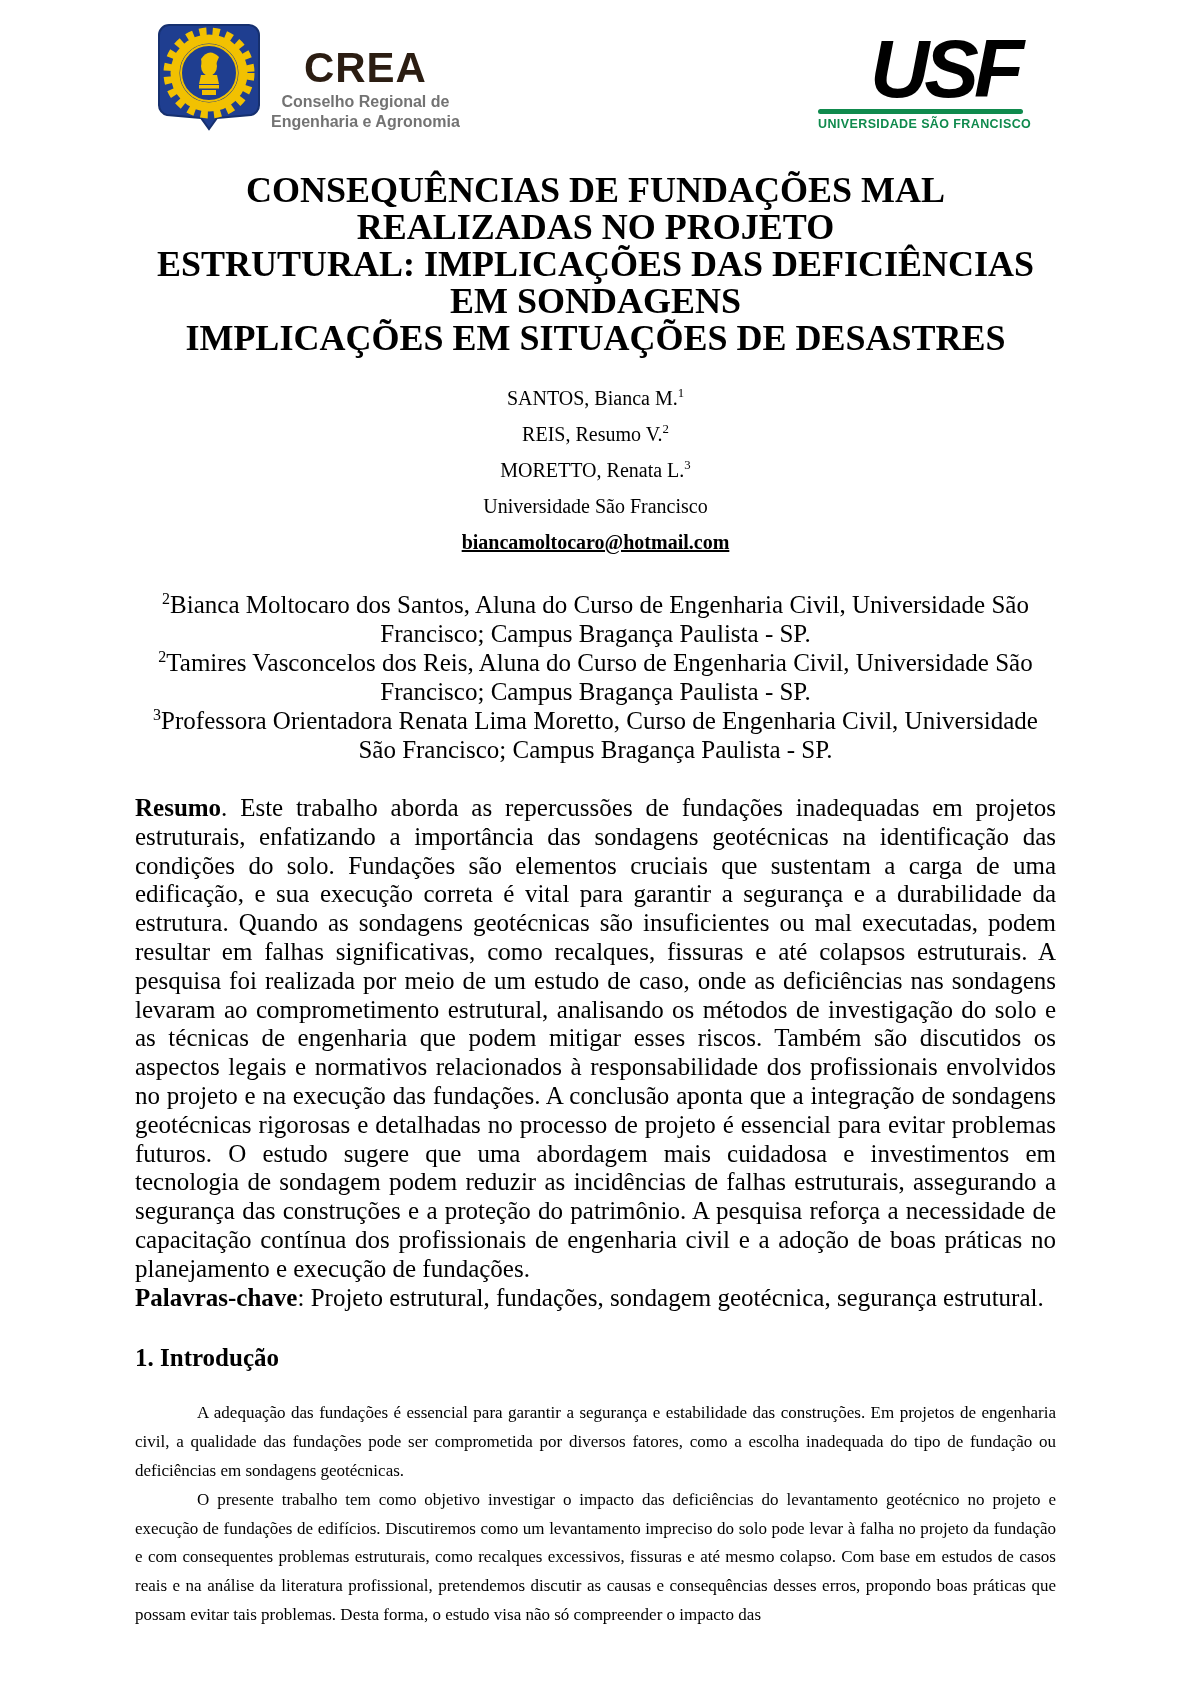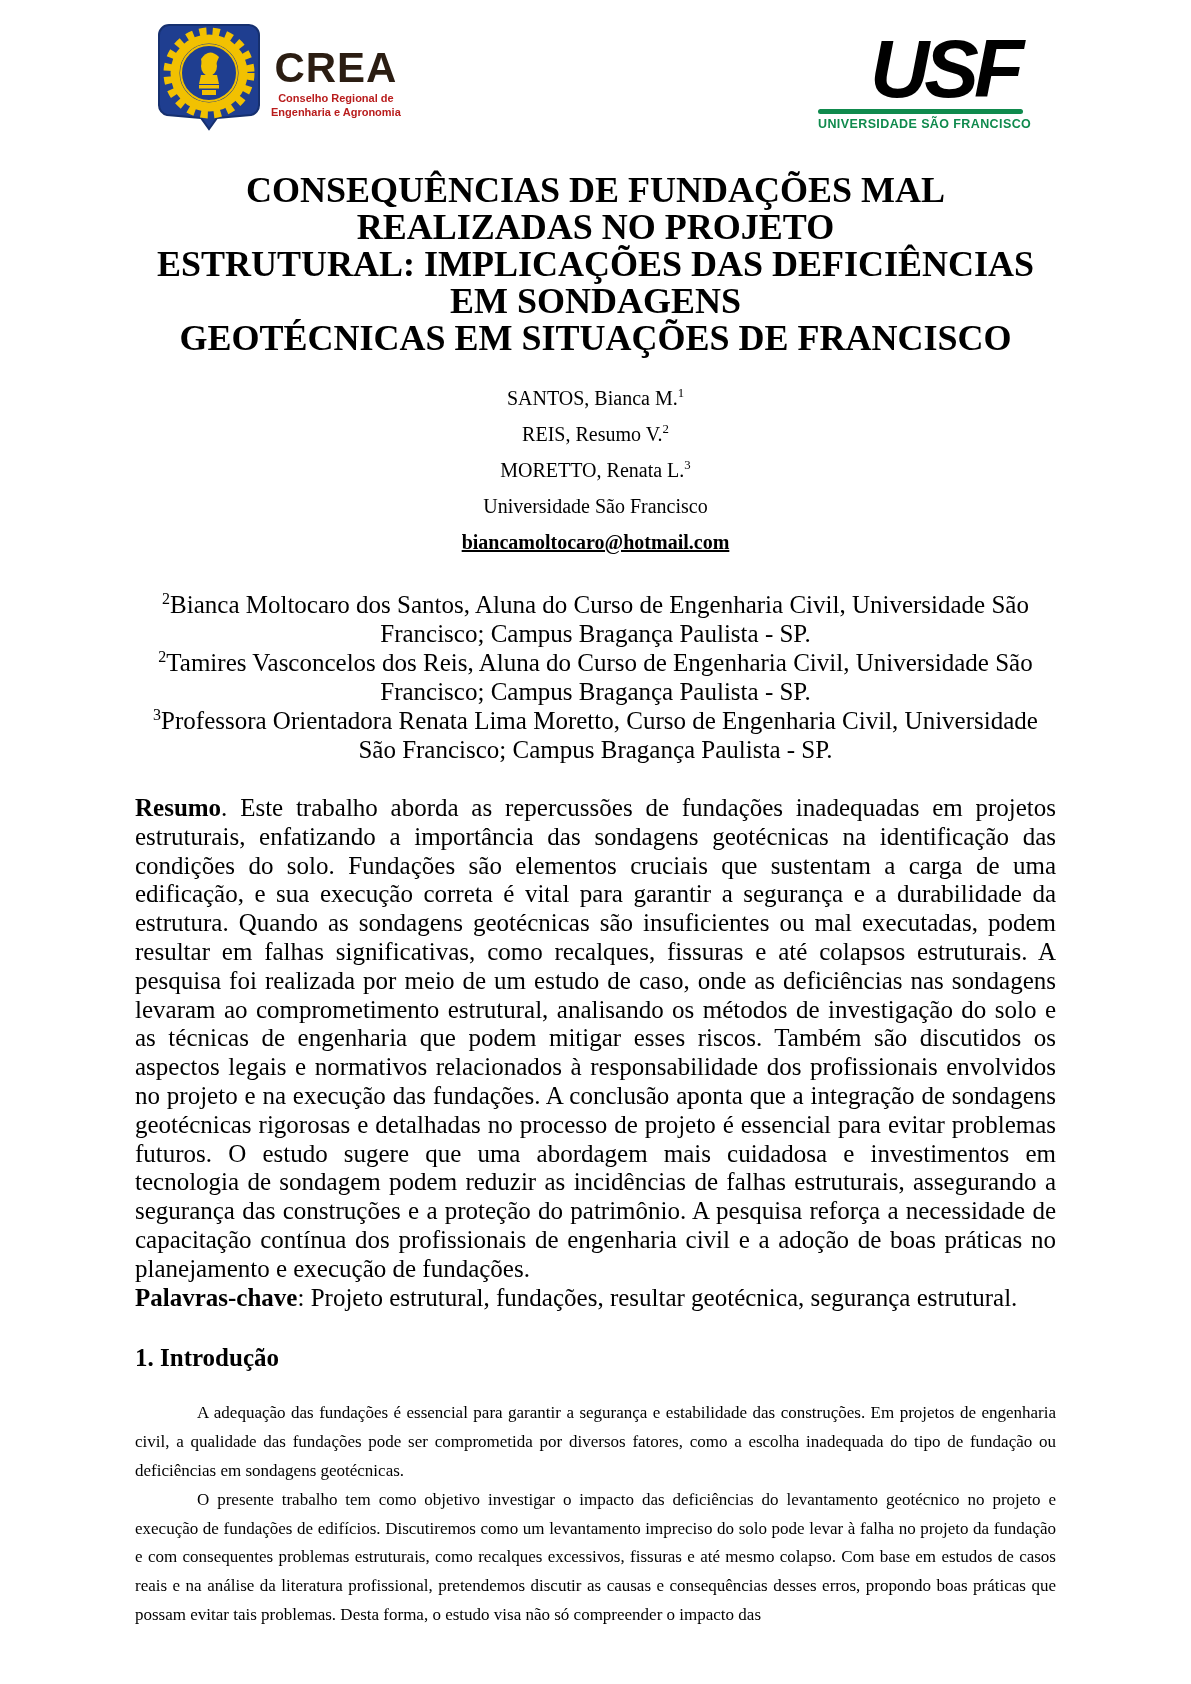--- a/index.html
+++ b/index.html
@@ -14,21 +14,21 @@
     color:#000;
     overflow:hidden;
   }
 
   
   .logo-row { position:relative; height:115px; }
   .crea-logo { position:absolute; left:22px; top:0; display:flex; align-items:flex-start; }
   .crea-shield { width:104px; height:108px; }
   .crea-textblock { margin-left:10px; margin-top:24px; font-family:"Liberation Sans", sans-serif; text-align:center; }
   .crea-acronym { font-size:42px; font-weight:bold; letter-spacing:1px; line-height:1; color:#2b1d12; }
-  .crea-sub { font-size:11px; font-weight:bold; line-height:1.25; color:#b91c1c; margin-top:3px; }
+  .crea-sub { font-size:16px; font-weight:bold; line-height:1.25; color:#737373; margin-top:3px; }
 
   .usf-logo { position:absolute; left:683px; top:8px; width:205px; font-family:"Liberation Sans", sans-serif; }
   .usf-acronym {
     text-align:right; font-size:82px; line-height:0.92; font-weight:bold; font-style:italic;
     letter-spacing:-5px; color:#000000; padding-right:4px;
   }
   .usf-bar { height:5px; background:#0f8a4d; border-radius:3px; margin:3px 0 3px 0; }
   .usf-sub { font-size:12.5px; font-weight:bold; color:#0f8a4d; white-space:nowrap; letter-spacing:0.4px; }
 
   
@@ -77,38 +77,38 @@
     <div class="usf-logo">
       <div class="usf-acronym">USF</div>
       <div class="usf-bar"></div>
       <div class="usf-sub">UNIVERSIDADE SÃO FRANCISCO</div>
     </div>
   </div>
 
   <h1 class="doc-title">
     <div>CONSEQUÊNCIAS DE FUNDAÇÕES MAL REALIZADAS NO PROJETO</div>
     <div>ESTRUTURAL: IMPLICAÇÕES DAS DEFICIÊNCIAS EM SONDAGENS</div>
-    <div>GEOTÉCNICAS EM SITUAÇÕES DE FRANCISCO</div>
+    <div>IMPLICAÇÕES EM SITUAÇÕES DE DESASTRES</div>
   </h1>
 
   <div class="authors">
     <div class="author-line"><span>SANTOS, Bianca M.</span><sup>1</sup></div>
     <div class="author-line"><span>REIS, Resumo V.</span><sup>2</sup></div>
     <div class="author-line"><span>MORETTO, Renata L.</span><sup>3</sup></div>
     <div>Universidade São Francisco</div>
     <div class="email-line">biancamoltocaro@hotmail.com</div>
   </div>
 
   <div class="affiliations">
     <div class="aff-line"><sup>2</sup><span>Bianca Moltocaro dos Santos, Aluna do Curso de Engenharia Civil, Universidade São Francisco; Campus Bragança Paulista - SP.</span></div>
     <div class="aff-line"><sup>2</sup><span>Tamires Vasconcelos dos Reis, Aluna do Curso de Engenharia Civil, Universidade São Francisco; Campus Bragança Paulista - SP.</span></div>
     <div class="aff-line"><sup>3</sup><span>Professora Orientadora Renata Lima Moretto, Curso de Engenharia Civil, Universidade São Francisco; Campus Bragança Paulista - SP.</span></div>
   </div>
 
   <p class="abstract"><b>Resumo</b><span>. </span><span>Este trabalho aborda as repercussões de fundações inadequadas em projetos estruturais, enfatizando a importância das sondagens geotécnicas na identificação das condições do solo. Fundações são elementos cruciais que sustentam a carga de uma edificação, e sua execução correta é vital para garantir a segurança e a durabilidade da estrutura. Quando as sondagens geotécnicas são insuficientes ou mal executadas, podem resultar em falhas significativas, como recalques, fissuras e até colapsos estruturais. A pesquisa foi realizada por meio de um estudo de caso, onde as deficiências nas sondagens levaram ao comprometimento estrutural, analisando os métodos de investigação do solo e as técnicas de engenharia que podem mitigar esses riscos. Também são discutidos os aspectos legais e normativos relacionados à responsabilidade dos profissionais envolvidos no projeto e na execução das fundações. A conclusão aponta que a integração de sondagens geotécnicas rigorosas e detalhadas no processo de projeto é essencial para evitar problemas futuros. O estudo sugere que uma abordagem mais cuidadosa e investimentos em tecnologia de sondagem podem reduzir as incidências de falhas estruturais, assegurando a segurança das construções e a proteção do patrimônio. A pesquisa reforça a necessidade de capacitação contínua dos profissionais de engenharia civil e a adoção de boas práticas no planejamento e execução de fundações.</span></p>
 
-  <p class="keywords"><b>Palavras-chave</b><span>: </span><span>Projeto estrutural, fundações, resultar geotécnica, segurança estrutural.</span></p>
+  <p class="keywords"><b>Palavras-chave</b><span>: </span><span>Projeto estrutural, fundações, sondagem geotécnica, segurança estrutural.</span></p>
 
   <h2 class="section-heading">1. Introdução</h2>
   <p class="body-para">A adequação das fundações é essencial para garantir a segurança e estabilidade das construções. Em projetos de engenharia civil, a qualidade das fundações pode ser comprometida por diversos fatores, como a escolha inadequada do tipo de fundação ou deficiências em sondagens geotécnicas.</p>
   <p class="body-para">O presente trabalho tem como objetivo investigar o impacto das deficiências do levantamento geotécnico no projeto e execução de fundações de edifícios. Discutiremos como um levantamento impreciso do solo pode levar à falha no projeto da fundação e com consequentes problemas estruturais, como recalques excessivos, fissuras e até mesmo colapso. Com base em estudos de casos reais e na análise da literatura profissional, pretendemos discutir as causas e consequências desses erros, propondo boas práticas que possam evitar tais problemas. Desta forma, o estudo visa não só compreender o impacto das</p>
 
 </div>
 
 </body></html>

